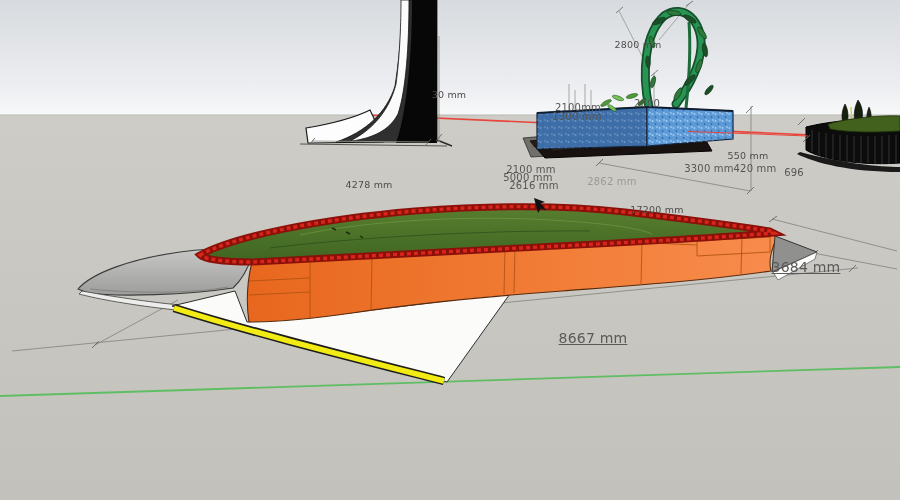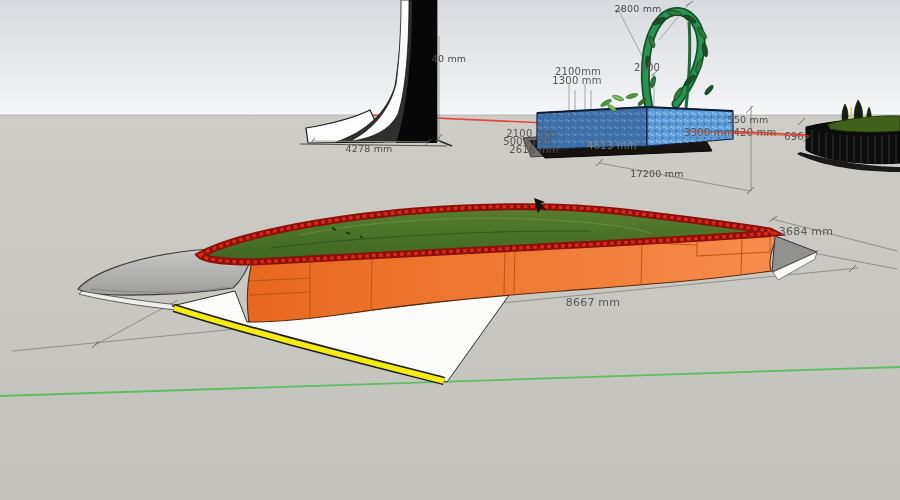--- a/index.html
+++ b/index.html
@@ -1,22 +1,22 @@
 <!DOCTYPE html>
 <html><head>
 <meta charset="utf-8">
 <style>
   html,body{margin:0;padding:0;background:#9aa0a6;}
   #stage{position:relative;width:900px;height:500px;overflow:hidden;
          font-family:"DejaVu Sans","Liberation Sans",sans-serif;}
   #scene-svg{position:absolute;left:0;top:0;}
   .dim{position:absolute;transform:translate(-50%,-50%);
        font-size:9.5px;color:#4d4d4d;white-space:nowrap;z-index:5;
-       letter-spacing:0.2px;}
-  .dim.lg{font-size:11px;color:#5a5a5a;}
+       letter-spacing:0.2px;margin-top:36px;}
+  .dim.lg{font-size:14px;color:#5a5a5a;text-decoration:underline;}
   .dim.sm{font-size:10px;color:#555;}
   .dim.ghost{color:#8f8d86;opacity:.8;}
   #red-axis-overlay{position:absolute;z-index:6;height:0;
       border-top:1.6px solid #e8463c;width:120px;left:688px;top:131px;
       transform:rotate(2.1deg);transform-origin:left top;}
 </style>
 </head>
 <body>
 
 <div id="stage">
@@ -189,31 +189,31 @@
     <path d="M200,255 C235,236 320,219 415,211 C495,205 565,205 625,212 C685,219 738,226 770,231 L774,233 C700,239 600,244 500,249 C400,254 300,260 252,262 C222,262 204,259 200,255 Z" fill="none" stroke="#d8261a" stroke-width="3.4" stroke-dasharray="4 3"></path>
   </g>
 
   <g>
     <path d="M534,198 L538,213 L541,208.5 L546.5,210.5 L540.5,203.5 L545,202 Z" fill="#111"></path>
   </g>
 </svg>
 
 <div id="red-axis-overlay"></div>
 
-<div class="dim" style="left:449px;top:58px">40 mm</div>
+<div class="dim" style="left:449px;top:58px">30 mm</div>
 <div class="dim" style="left:369px;top:148px">4278 mm</div>
 <div class="dim" style="left:638px;top:8px">2800 mm</div>
 <div class="dim sm" style="left:578px;top:71px">2100mm</div>
 <div class="dim sm" style="left:577px;top:80px">1300 mm</div>
 <div class="dim sm" style="left:647px;top:67px">2600</div>
 <div class="dim" style="left:748px;top:119px">550 mm</div>
 <div class="dim sm" style="left:709px;top:132px">3300 mm</div>
 <div class="dim sm" style="left:755px;top:132px">420 mm</div>
 <div class="dim sm" style="left:794px;top:136px">696</div>
 <div class="dim" style="left:657px;top:173px">17200 mm</div>
 <div class="dim sm" style="left:531px;top:133px">2100 mm</div>
 <div class="dim sm" style="left:528px;top:141px">5000 mm</div>
 <div class="dim sm" style="left:534px;top:149px">2616 mm</div>
-<div class="dim sm ghost" style="left:612px;top:145px">4613 mm</div>
+<div class="dim sm ghost" style="left:612px;top:145px">2862 mm</div>
 <div class="dim lg" style="left:593px;top:302px">8667 mm</div>
 <div class="dim lg" style="left:806px;top:231px">3684 mm</div>
 
 </div>
 
 </body></html>

